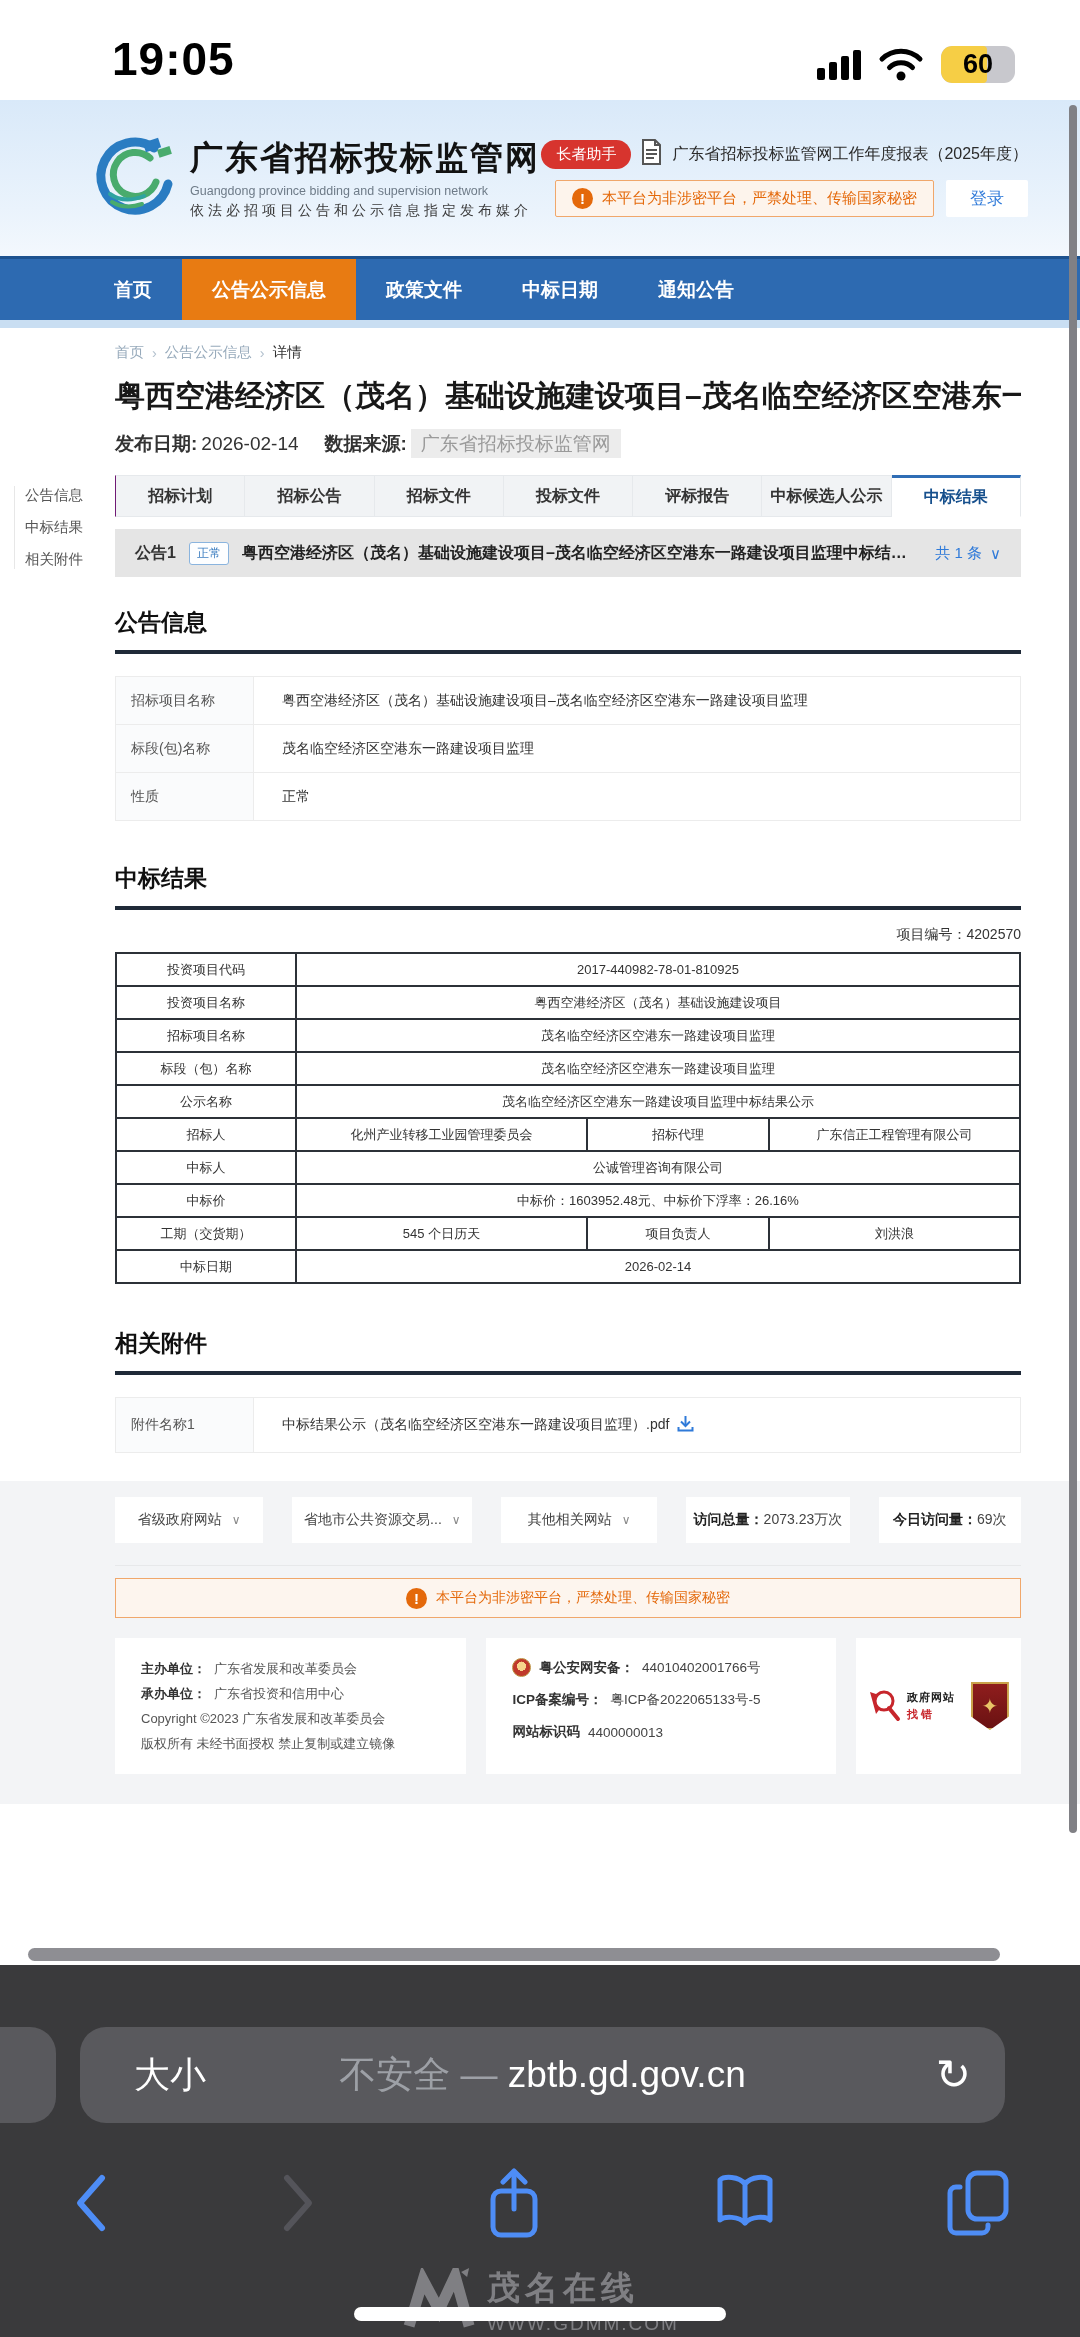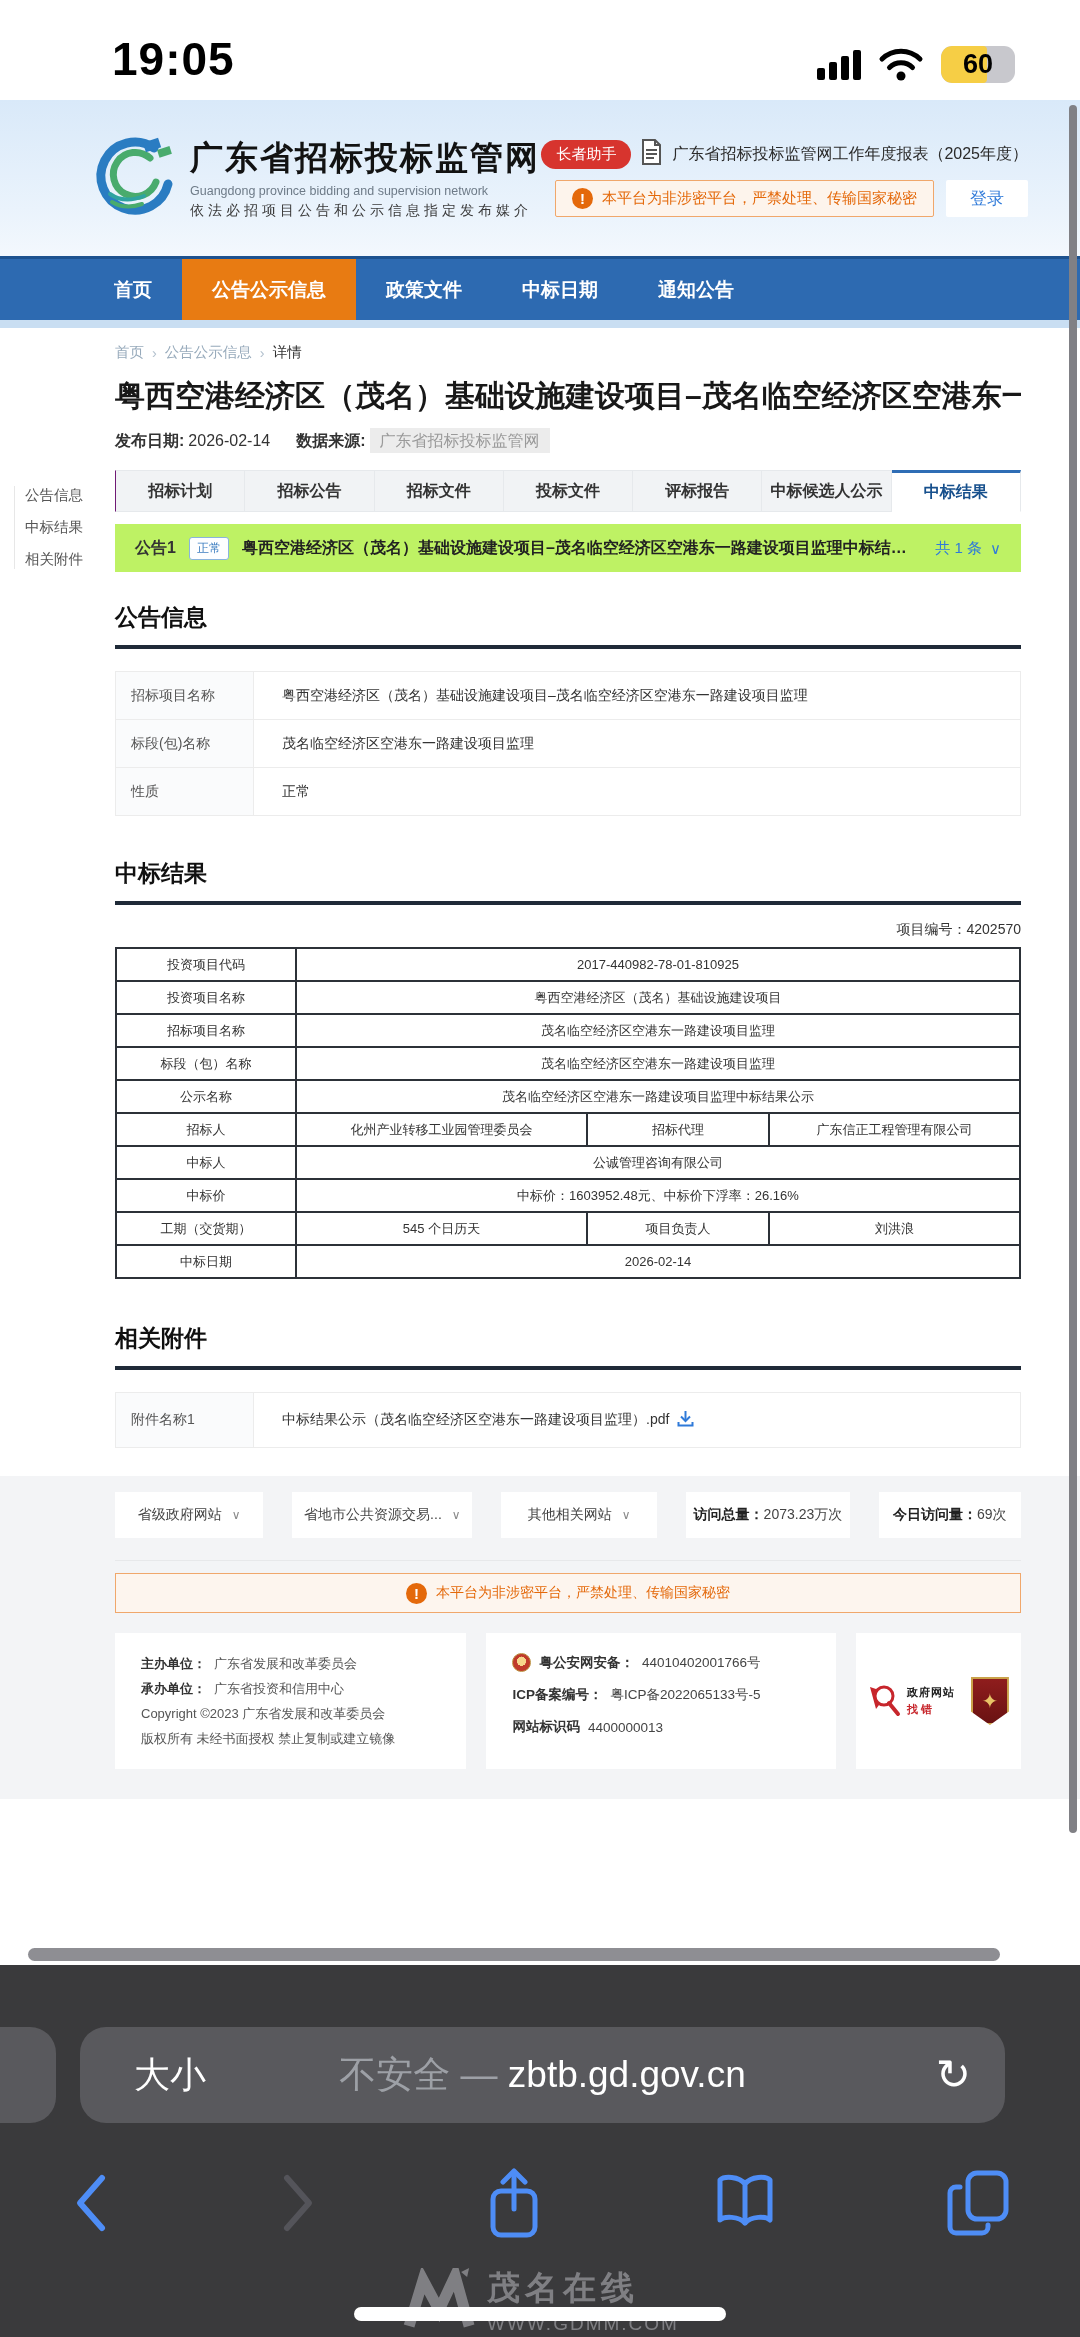--- a/index.html
+++ b/index.html
@@ -44,31 +44,31 @@
   .content { position:relative; margin:0 59px 0 115px; }
   .side-nav { position:absolute; left:-101px; top:158px; width:92px; border-left:1px solid #e7e7e7; padding-left:10px; display:flex; flex-direction:column; gap:13px; }
   .side-nav span { font-size:14.5px; color:#555; }
 
   .breadcrumb { padding-top:15px; font-size:14.5px; display:flex; gap:8px; align-items:center; }
   .bc-link { color:#97aabb; }
   .bc-sep { color:#b3c1ce; }
   .bc-current { color:#333; }
 
   .page-title { margin-top:14px; font-size:30px; font-weight:700; color:#181818; white-space:nowrap; overflow:hidden; }
-  .meta-row { margin-top:14px; display:flex; align-items:center; gap:26px; font-size:16px; }
+  .meta-row { margin-top:14px; display:flex; align-items:center; gap:26px; font-size:19px; }
   .meta-label { color:#333; font-weight:700; }
   .meta-val { color:#333; margin-left:4px; }
   .meta-chip { background:#ececec; color:#9a9a9a; padding:4px 10px; margin-left:4px; }
 
   .tabs { margin-top:18px; display:flex; }
   .tab { flex:1; height:42px; background:#f1f3f5; border:1px solid #e6e9ec; border-left:none; font-size:16px; font-weight:600; color:#333; display:flex; align-items:center; justify-content:center; }
   .tab:first-child { border-left:1px solid #701a75; }
   .tab.active { background:#fff; border-top:3px solid #2f6db5; border-bottom:1px solid #fff; color:#17508d; }
 
-  .notice-bar { margin-top:12px; height:48px; background:#bef264; display:flex; align-items:center; gap:13px; padding:0 20px; }
+  .notice-bar { margin-top:12px; height:48px; background:#e5e5e5; display:flex; align-items:center; gap:13px; padding:0 20px; }
   .nb-label { font-size:16px; font-weight:700; color:#333; }
   .nb-badge { font-size:12px; color:#3f7fc1; border:1px solid #8ab4de; background:#fdfeff; border-radius:3px; padding:2px 7px; }
   .nb-title { flex:1; font-size:16px; font-weight:700; color:#222; white-space:nowrap; overflow:hidden; text-overflow:ellipsis; }
   .nb-count { font-size:15px; color:#2f7ad9; display:flex; gap:8px; align-items:flex-end;margin-left:8px; }
 
   .section-head { font-size:23px; font-weight:700; color:#101010; padding-bottom:12px; border-bottom:4px solid #1f2a38; }
   .sec-announce { margin-top:30px; }
   .sec-result { margin-top:42px; }
   .sec-attach { margin-top:44px; }
 

